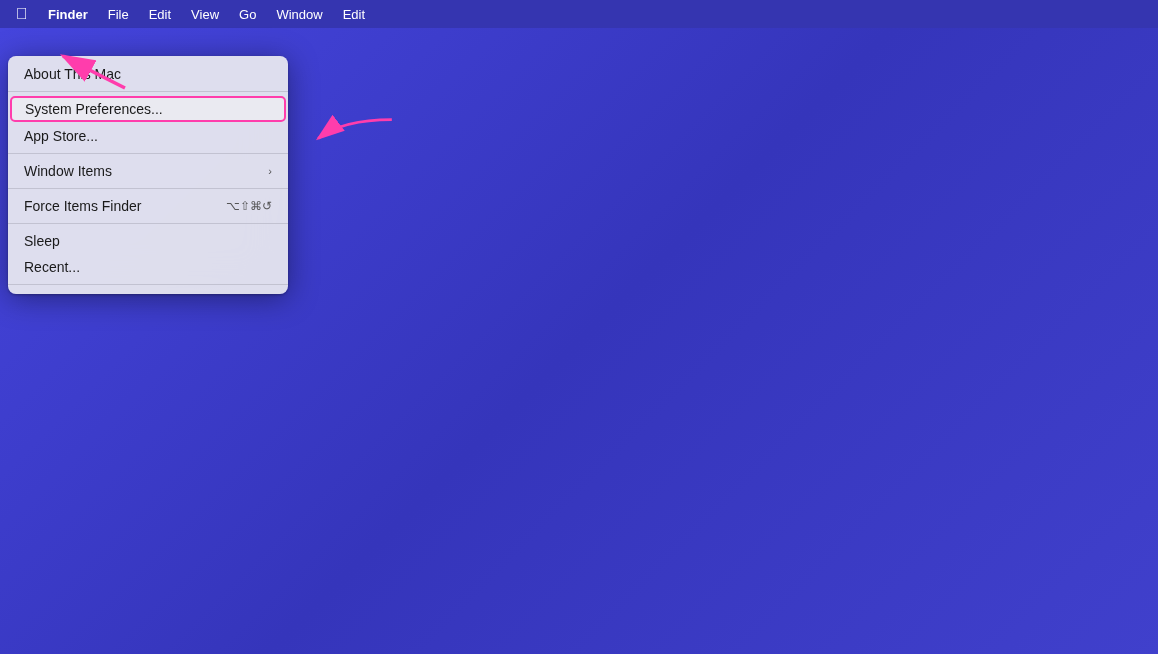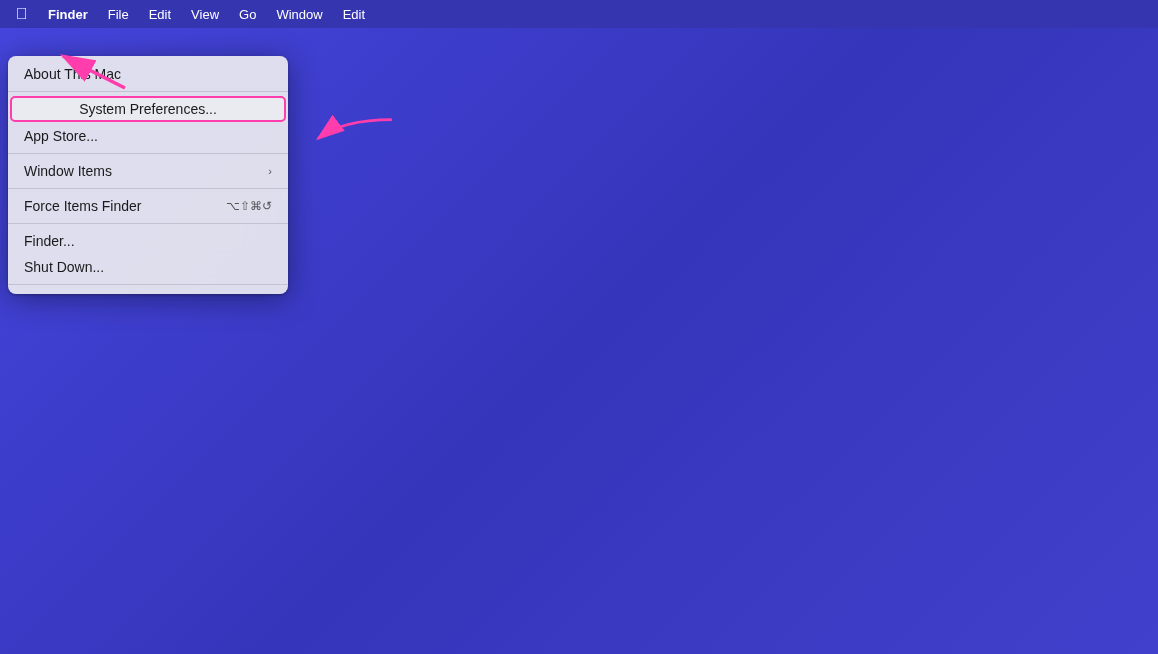--- a/index.html
+++ b/index.html
@@ -89,21 +89,20 @@
       min-height: 26px;
     }
 
     .menu-item.system-prefs {
       border: 2.5px solid #ff3dac;
       border-radius: 5px;
       background: rgba(235, 235, 240, 0.95);
       color: #1a1a1a;
       padding: 3px 13px;
       margin: 1px 2px;
-      justify-content: center;
     }
 
     .menu-item-label {
       font-size: 14px;
     }
 
     .menu-item-shortcut {
       font-size: 12px;
       color: #555;
       display: flex;
@@ -205,30 +204,30 @@
 
     <div class="menu-divider"></div>
 
     <div class="menu-item">
       <span class="menu-item-label">Force Items Finder</span>
       <span class="menu-item-shortcut">⌥⇧⌘↺</span>
     </div>
 
     <div class="menu-divider"></div>
 
-
-    <div class="menu-item">
-      <span class="menu-item-label">Finder...</span>
-      <span class="menu-item-shortcut"></span>
-    </div>
-
-    <div class="menu-item">
-      <span class="menu-item-label">Shut Down...</span>
-      <span class="menu-item-shortcut"></span>
-    </div>
+    <div class="menu-item">
+      <span class="menu-item-label">Sleep</span>
+      <span class="menu-item-shortcut"></span>
+    </div>
+
+    <div class="menu-item">
+      <span class="menu-item-label">Recent...</span>
+      <span class="menu-item-shortcut"></span>
+    </div>
+
 
     <div class="menu-divider"></div>
 
 
 
   </div>
 
   <div class="arrow-annotation">
     <svg width="110" height="55" viewBox="0 0 110 55" class="pink-arrow-right">
       <defs>

